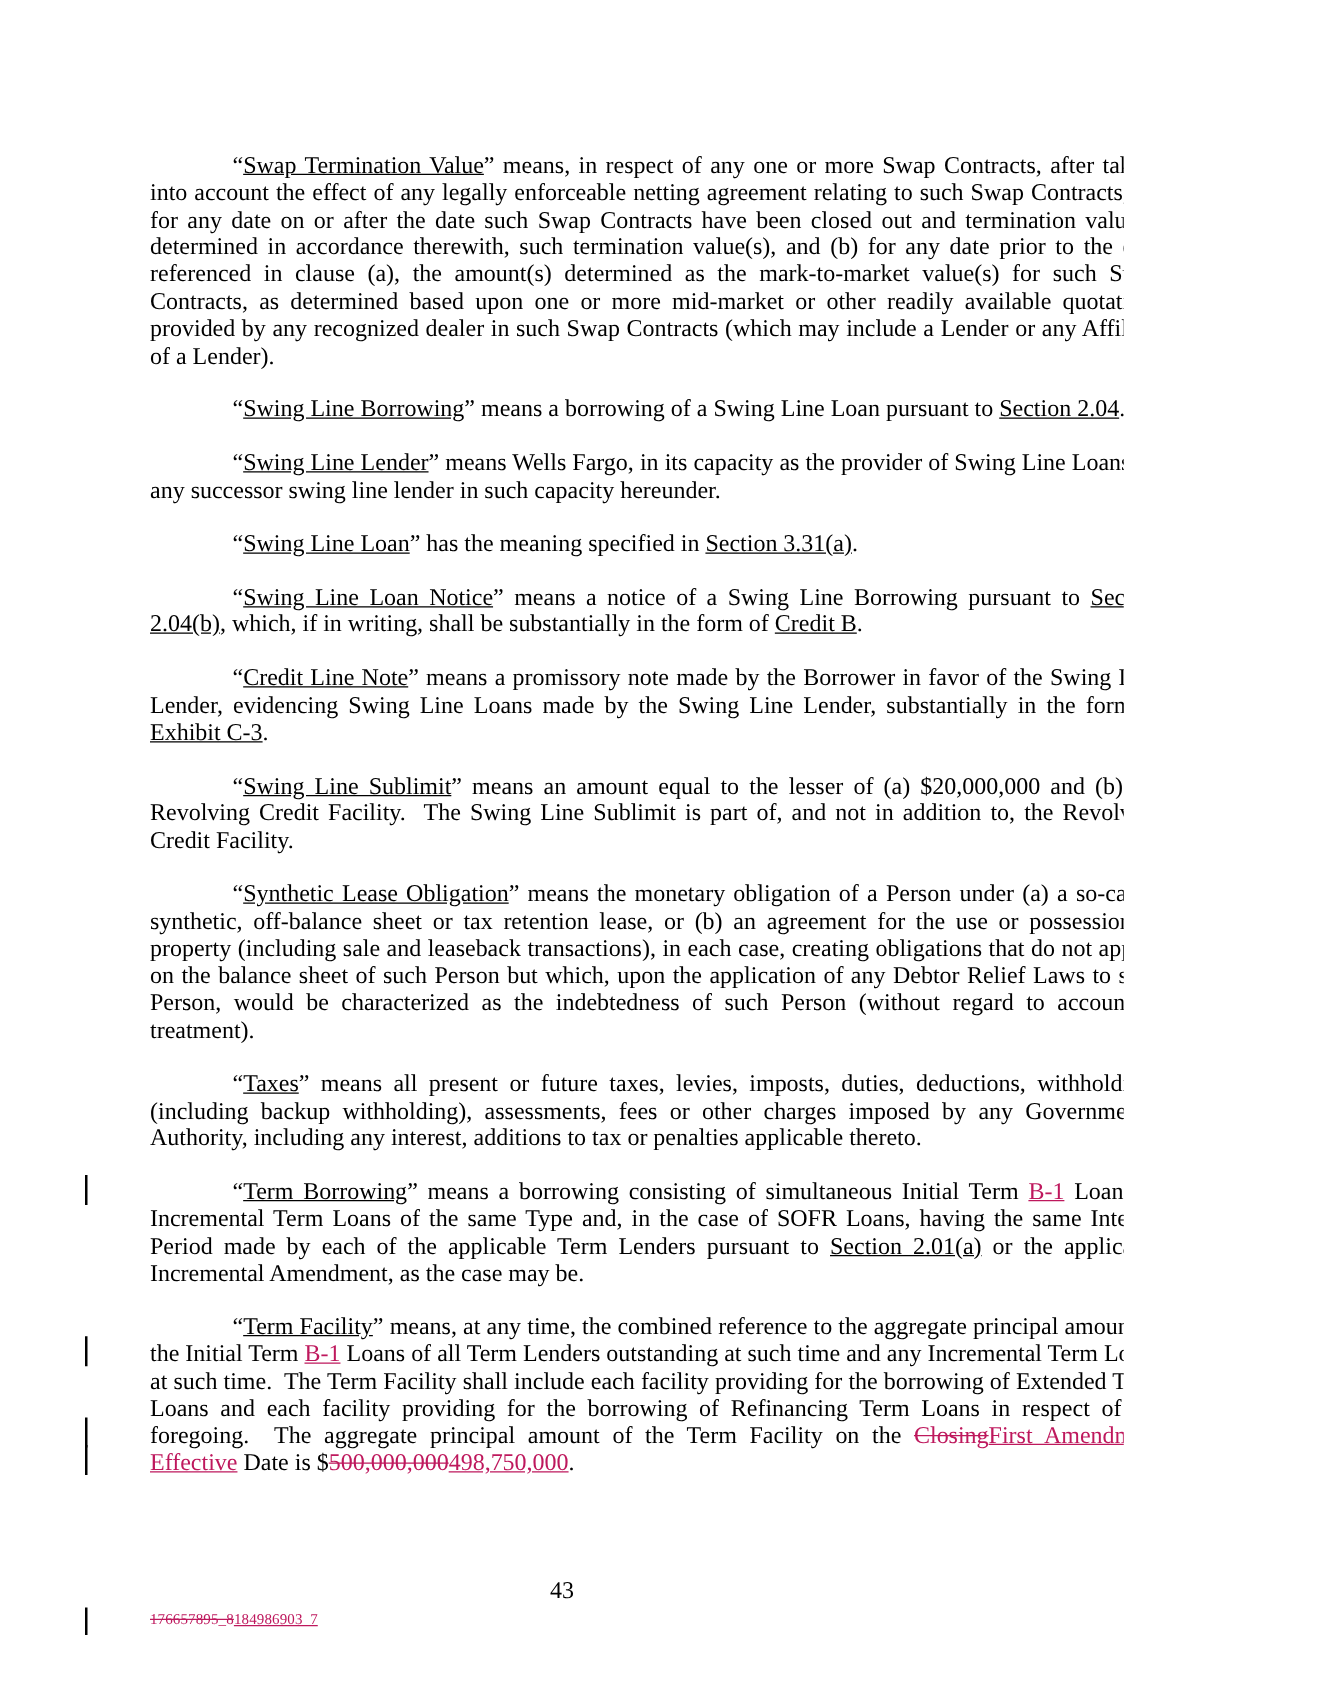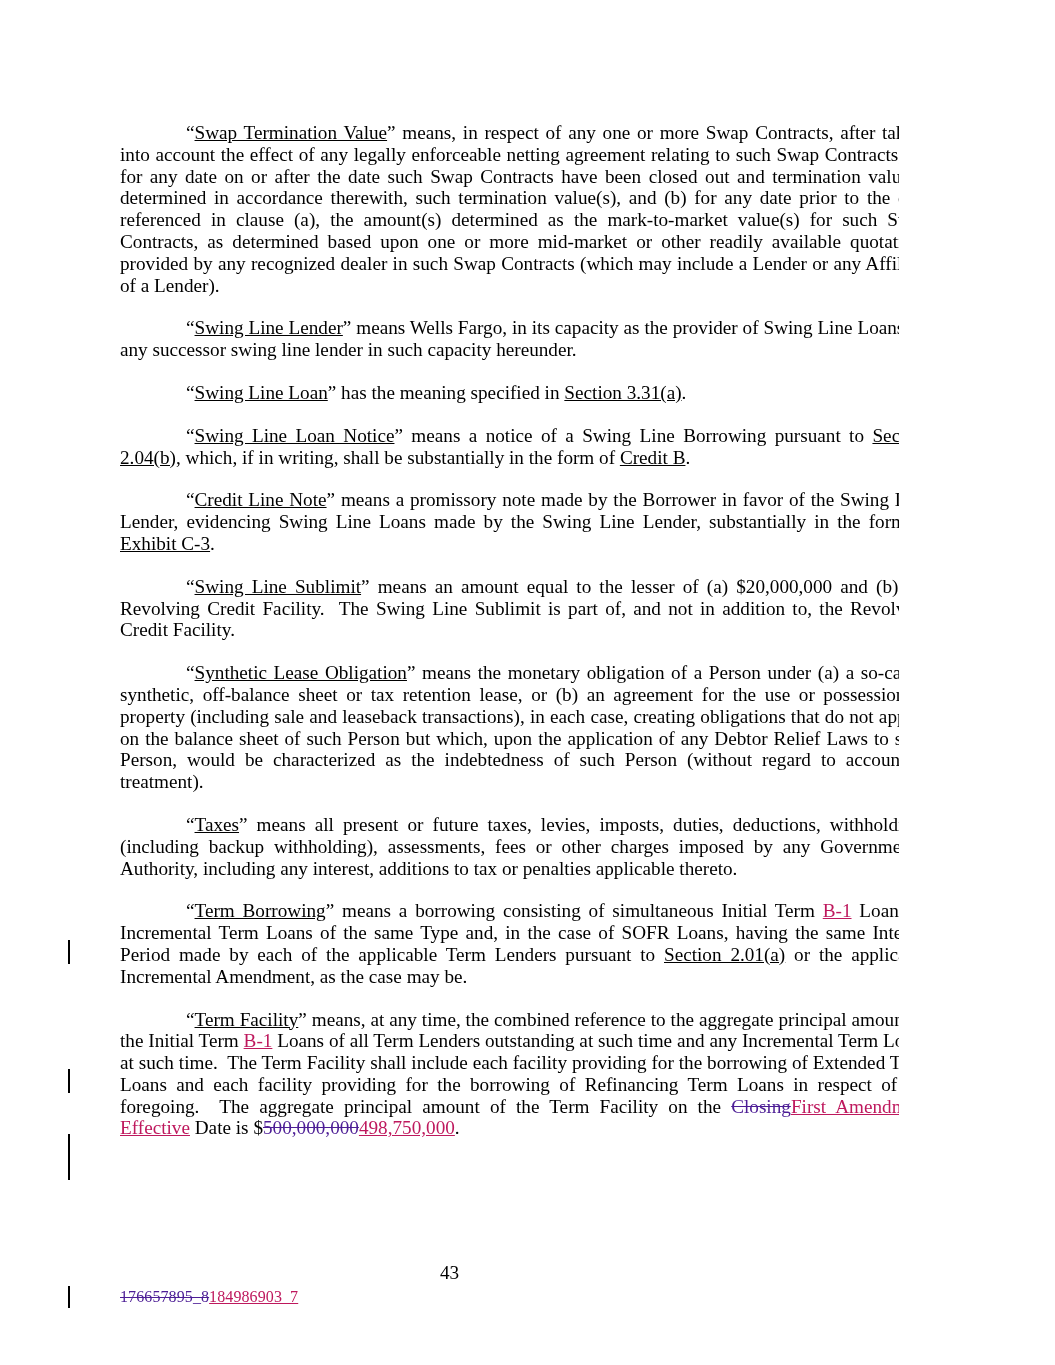--- a/index.html
+++ b/index.html
@@ -37,42 +37,42 @@
     margin-bottom: 0;
   }
   .u {
     text-decoration: underline;
   }
   .ins {
     color: #be185d;
     text-decoration: underline;
   }
   .del {
-    color: #4c1d95;
+    color: #be185d;
     text-decoration: line-through;
   }
   .change-bar {
     position: absolute;
     width: 2px;
     background: #000000;
     left: 68px;
   }
   .page-number {
     position: absolute;
     left: 0;
     right: 0;
     top: 1262px;
     text-align: center;
     font-size: 19.2px;
   }
   .footer-id {
     position: absolute;
     left: 120px;
     top: 1288px;
-    font-size: 16px;
+    font-size: 12px;
     letter-spacing: 0.1px;
   }
   .footer-bar {
     position: absolute;
     left: 68px;
     top: 1286px;
     width: 2px;
     height: 22px;
     background: #000000;
   }
@@ -86,20 +86,23 @@
   <div class="change-bar" style="top: 1069px; height: 24px;"></div>
   <div class="change-bar" style="top: 1134px; height: 24px;"></div>
   <div class="change-bar" style="top: 1156px; height: 24px;"></div>
 
   <div class="content">
 
     <p class="para">
       “<span class="u">Swap Termination Value</span>” means, in respect of any one or more Swap Contracts, after taking into account the effect of any legally enforceable netting agreement relating to such Swap Contracts, (a) for any date on or after the date such Swap Contracts have been closed out and termination value(s) determined in accordance therewith, such termination value(s), and (b) for any date prior to the date referenced in clause (a), the amount(s) determined as the mark-to-market value(s) for such Swap Contracts, as determined based upon one or more mid-market or other readily available quotations provided by any recognized dealer in such Swap Contracts (which may include a Lender or any Affiliate of a Lender).
     </p>
 
+    <p class="para">
+      “<span class="u">Swing Line Borrowing</span>” means a borrowing of a Swing Line Loan pursuant to <span class="u">Section 2.04</span>.
+    </p>
 
     <p class="para">
       “<span class="u">Swing Line Lender</span>” means Wells Fargo, in its capacity as the provider of Swing Line Loans, or any successor swing line lender in such capacity hereunder.
     </p>
 
     <p class="para">
       “<span class="u">Swing Line Loan</span>” has the meaning specified in <span class="u">Section 3.31(a)</span>.
     </p>
 
     <p class="para">

